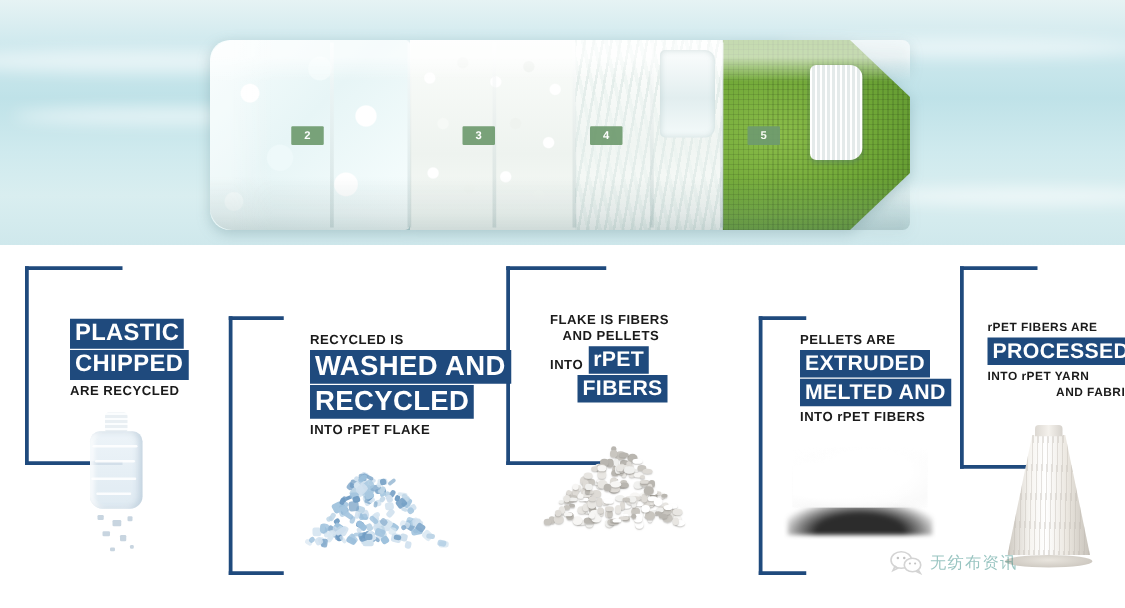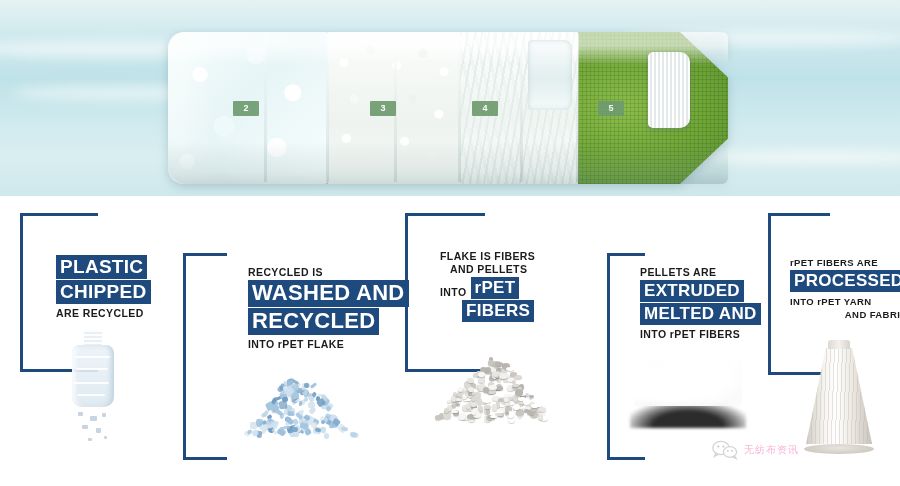--- a/index.html
+++ b/index.html
@@ -172,21 +172,21 @@
     clip-path:polygon(30% 0,70% 0,100% 100%,0 100%);
     background:
       repeating-linear-gradient(92deg,rgba(188,182,174,.38) 0 1px,rgba(255,255,255,0) 1px 4px),
       linear-gradient(90deg,#cfcac2 0%,#f7f5f1 28%,#ffffff 46%,#ebe7e0 72%,#c7c2ba 100%);
     box-shadow:0 3px 6px rgba(140,135,128,.30);}
   #cone-base{position:absolute;left:4px;bottom:-2px;width:70px;height:10px;
     background:radial-gradient(ellipse at 50% 40%,#e9e5de,#c4bfb7);border-radius:50%;}
 
   
   #watermark{position:absolute;left:712px;top:440px;display:flex;align-items:center;gap:6px;opacity:.42;}
-  #wm-text{font-size:10px;color:#ec4899;letter-spacing:1px;
+  #wm-text{font-size:13px;color:#0f766e;letter-spacing:1px;
     font-family:"DejaVu Sans", sans-serif;}
 </style>
 </head>
 <body>
 
 <div id="banner">
   <div class="bgwisp" style="left:-40px;top:40px;width:320px;height:18px;"></div>
   <div class="bgwisp" style="left:10px;top:86px;width:260px;height:14px;"></div>
   <div class="bgwisp" style="left:620px;top:30px;width:300px;height:16px;"></div>
   <div class="bgwisp" style="left:700px;top:150px;width:240px;height:14px;"></div>

